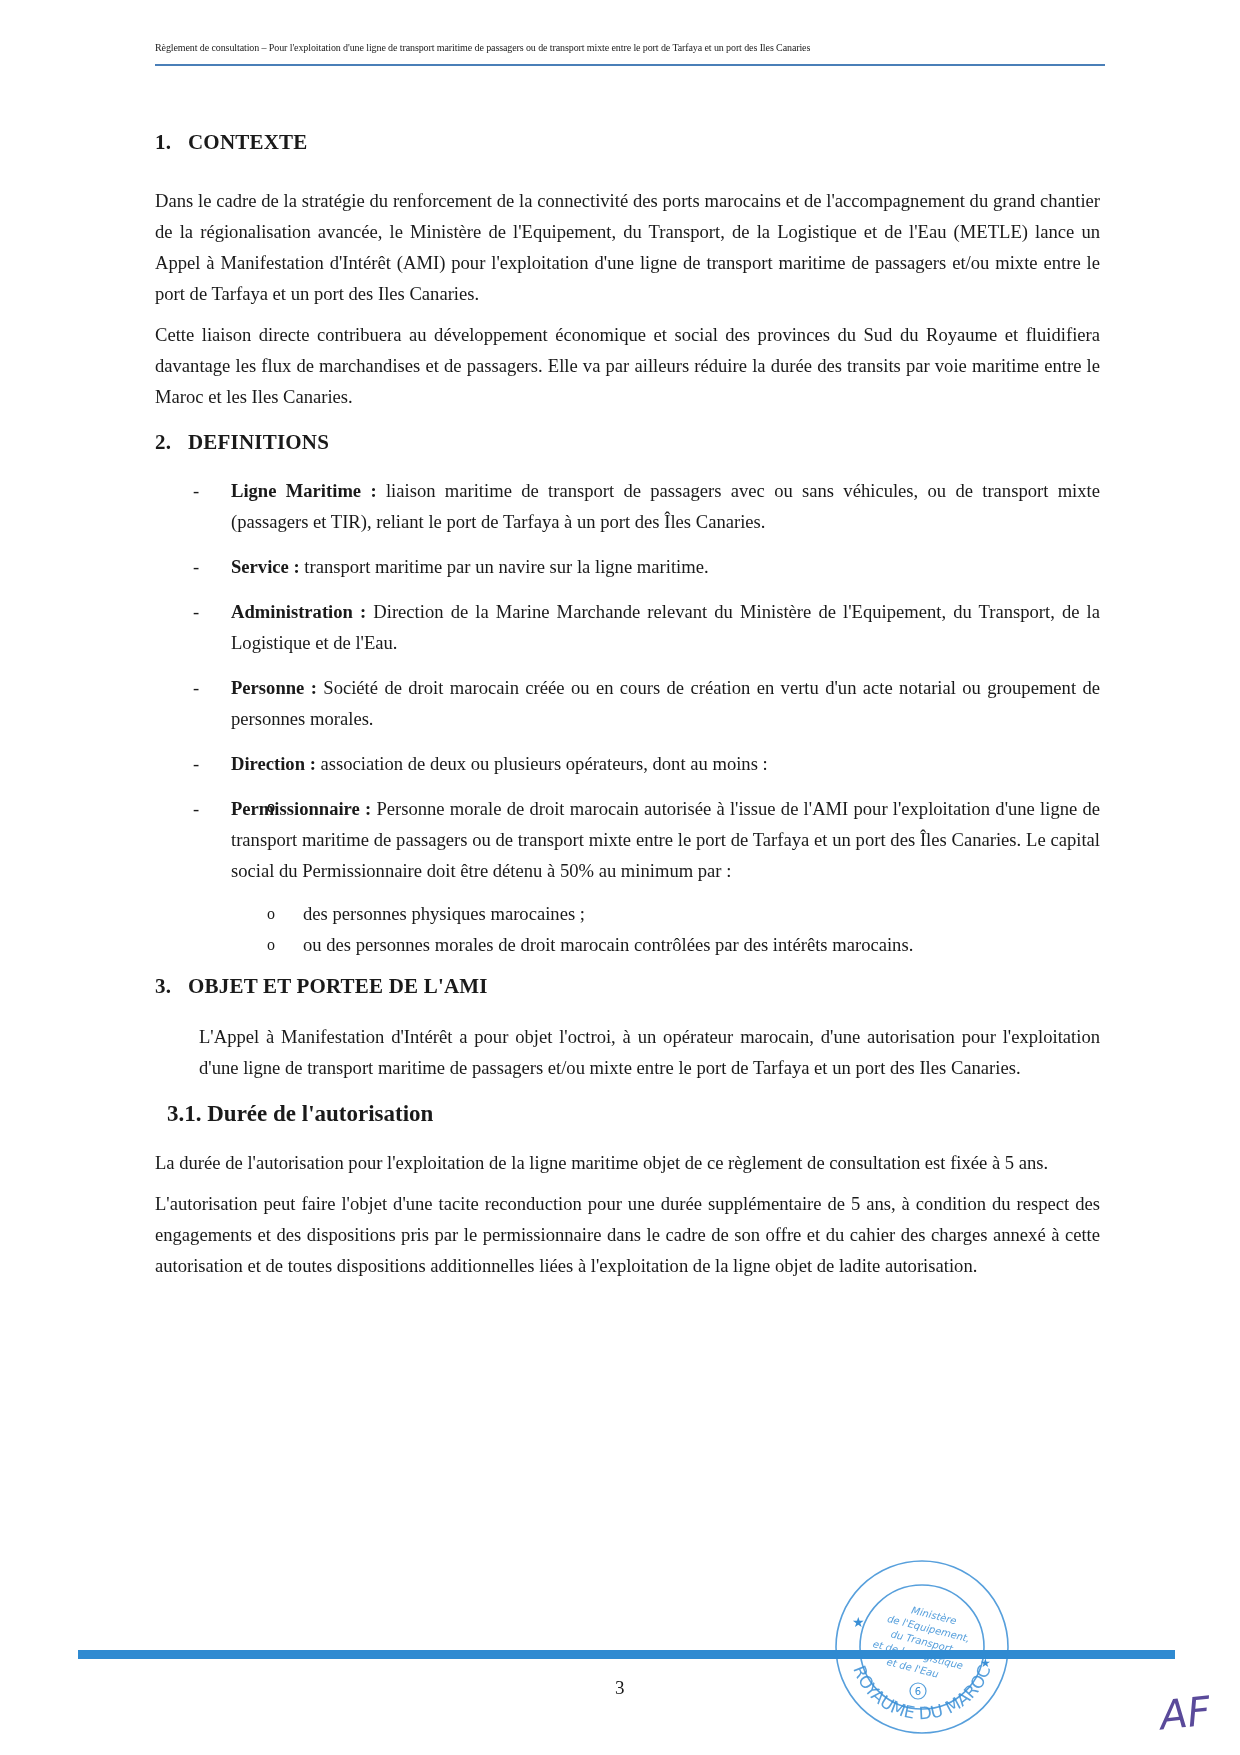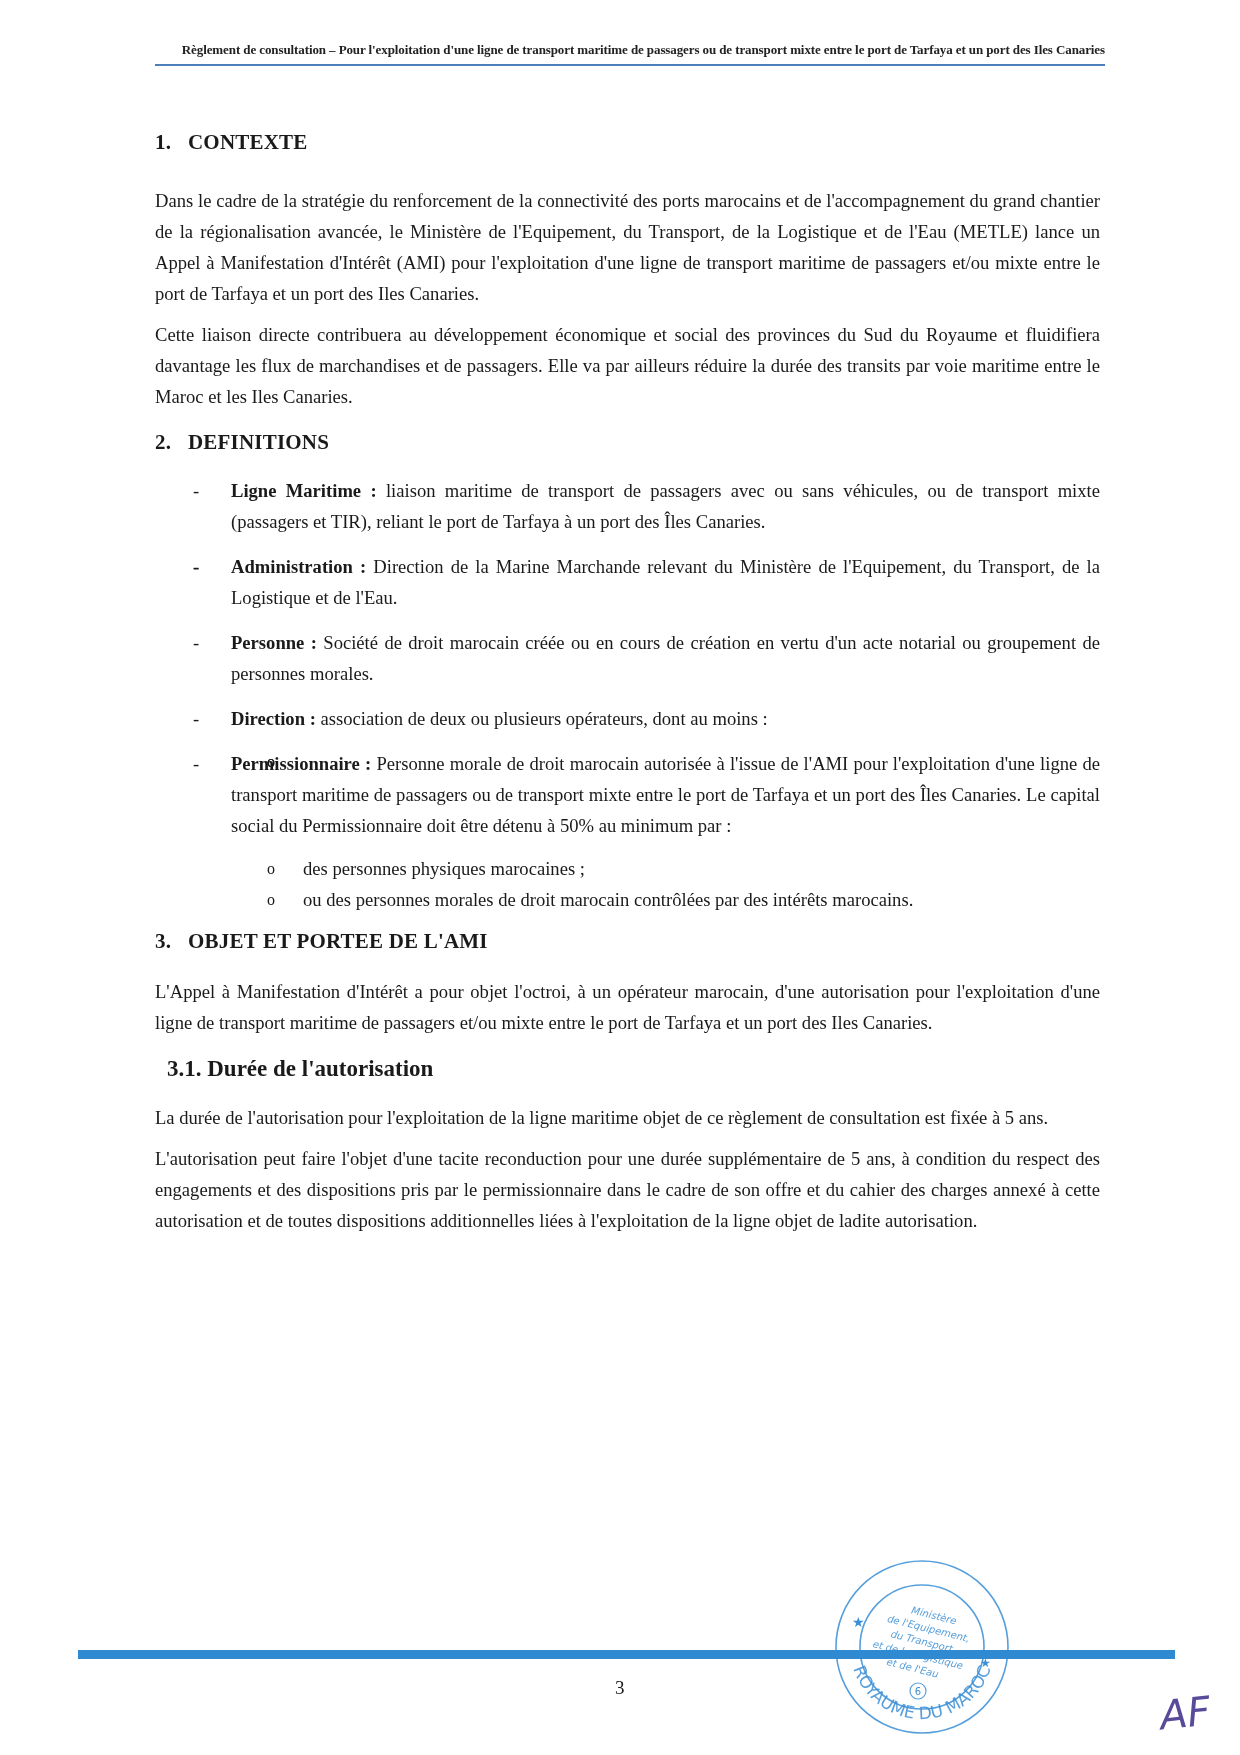--- a/index.html
+++ b/index.html
@@ -1,20 +1,20 @@
 <!DOCTYPE html>
 <html><head>
 <meta charset="utf-8">
 <style>
   * { box-sizing: border-box; margin: 0; padding: 0; }
   html, body { width: 1240px; height: 1755px; background: #ffffff; }
   body { position: relative; font-family: "Liberation Serif", serif; color: #1a1a1a; overflow: hidden; }
 
   .header { position: absolute; left: 155px; top: 42px; width: 950px; }
-  .header-text { font-family: "Liberation Serif", serif; font-size: 13px; font-weight: bold; text-align: right; color: #222; letter-spacing: -0.1px; white-space: nowrap; }
+  .header-text { font-family: "Liberation Serif", serif; font-size: 10px; font-weight: normal; text-align: left; color: #222; letter-spacing: -0.1px; white-space: nowrap; }
   .header-rule { position: absolute; left: 0; top: 22px; width: 950px; height: 2px; background: #4a7fb8; }
 
   .content { position: absolute; left: 155px; top: 130px; width: 945px; }
   .content p, .content li, .content .def-text { font-size: 18.6px; line-height: 31px; text-align: justify; }
 
   .h1 { font-size: 21px; font-weight: bold; letter-spacing: 0.2px; margin-bottom: 20px; display: flex; }
   .h1 .num { width: 33px; }
   .para { margin-bottom: 10px; }
 
   .defs { list-style: none; margin-left: 38px; margin-top: 18px; }
@@ -56,20 +56,21 @@
     <span>DEFINITIONS</span>
   </div>
 
   <ul class="defs">
     <li>
       <span class="dash">-</span>
       <span class="def-text"><b>Ligne Maritime :</b><span> liaison maritime de transport de passagers avec ou sans véhicules, ou de transport mixte (passagers et TIR), reliant le port de Tarfaya à un port des Îles Canaries.</span></span>
     </li>
     <li>
       <span class="dash">-</span>
+      <span class="def-text"><b>Service :</b><span> transport maritime par un navire sur la ligne maritime.</span></span>
     </li>
     <li>
       <span class="dash">-</span>
       <span class="def-text"><b>Administration :</b><span> Direction de la Marine Marchande relevant du Ministère de l'Equipement, du Transport, de la Logistique et de l'Eau.</span></span>
     </li>
     <li>
       <span class="dash">-</span>
       <span class="def-text"><b>Personne :</b><span> Société de droit marocain créée ou en cours de création en vertu d'un acte notarial ou groupement de personnes morales.</span></span>
     </li>
     <li>
@@ -87,21 +88,21 @@
         <li><span class="circ">o</span><span>des personnes physiques marocaines ;</span></li>
         <li><span class="circ">o</span><span>ou des personnes morales de droit marocain contrôlées par des intérêts marocains.</span></li>
       </ul>
     </li>
   </ul>
 
   <div class="h1" style="margin-top:6px;">
     <span class="num">3.</span>
     <span>OBJET ET PORTEE DE L'AMI</span>
   </div>
-  <p class="para" style="margin-top:22px;">L'Appel à Manifestation d'Intérêt a pour objet l'octroi, à un opérateur marocain, d'une autorisation pour l'exploitation d'une ligne de transport maritime de passagers et/ou mixte entre le port de Tarfaya et un port des Iles Canaries.</p>
+  <p class="para" style="margin-top:22px;margin-left:44px;">L'Appel à Manifestation d'Intérêt a pour objet l'octroi, à un opérateur marocain, d'une autorisation pour l'exploitation d'une ligne de transport maritime de passagers et/ou mixte entre le port de Tarfaya et un port des Iles Canaries.</p>
 
   <div class="h2">3.1. Durée de l'autorisation</div>
   <p class="para">La durée de l'autorisation pour l'exploitation de la ligne maritime objet de ce règlement de consultation est fixée à 5 ans.</p>
   <p class="para">L'autorisation peut faire l'objet d'une tacite reconduction pour une durée supplémentaire de 5 ans, à condition du respect des engagements et des dispositions pris par le permissionnaire dans le cadre de son offre et du cahier des charges annexé à cette autorisation et de toutes dispositions additionnelles liées à l'exploitation de la ligne objet de ladite autorisation.</p>
 </div>
 
 <svg class="stamp" viewBox="0 0 185 185">
   <g fill="none" stroke="#3a8fd6" stroke-width="1.6" opacity="0.85">
     <circle cx="92" cy="92" r="86"></circle>
     <circle cx="92" cy="92" r="62"></circle>

